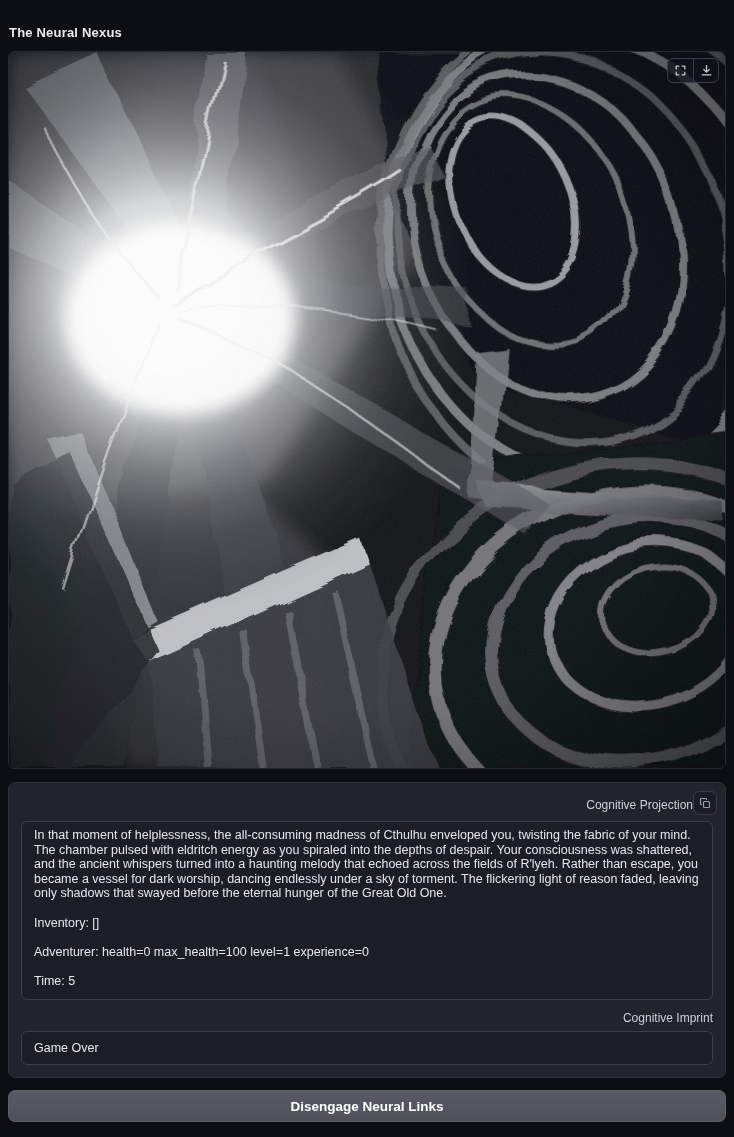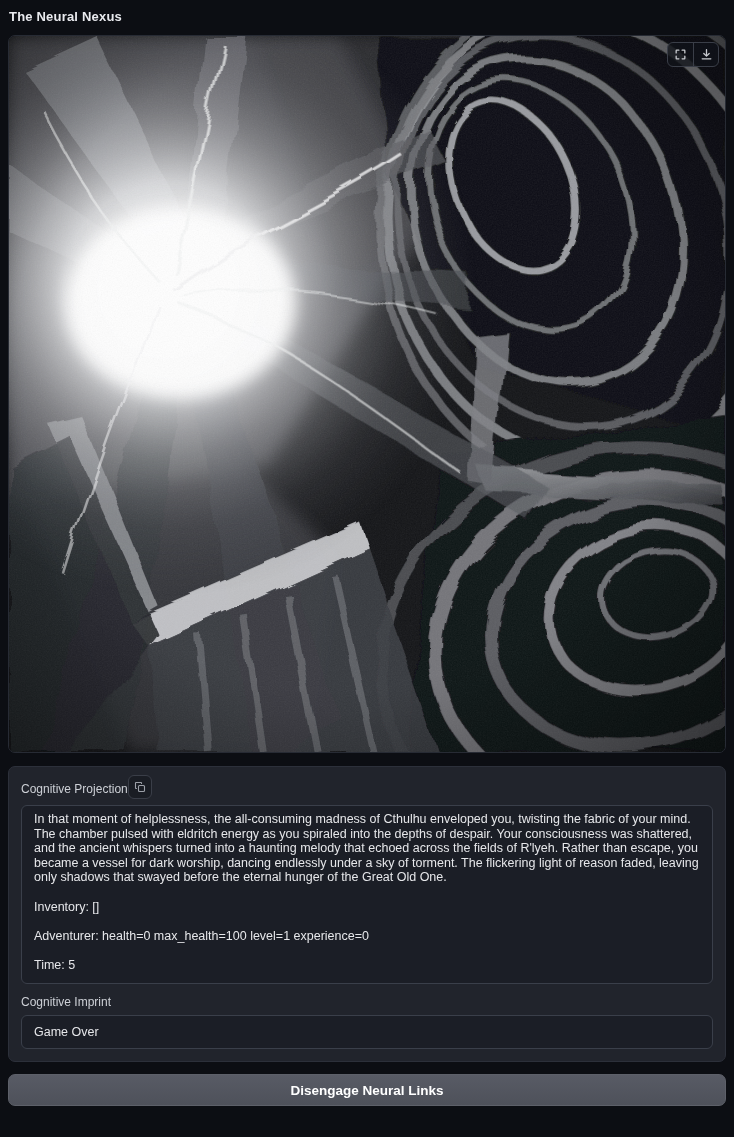--- a/index.html
+++ b/index.html
@@ -7,21 +7,21 @@
   body {
     background: #0c0e13;
     font-family: "Liberation Sans", sans-serif;
     padding: 8px;
     color: #e6e7ea;
   }
   .page-title {
     font-size: 13px;
     font-weight: 700;
     color: #e9eaee;
-    margin: 1px 0 11px 1px;
+    margin: 17px 0 11px 1px;
     letter-spacing: .2px;
   }
   
   .image-block {
     position: relative;
     width: 718px;
     height: 718px;
     border: 1px solid #272b34;
     border-radius: 7px;
     overflow: hidden;
@@ -49,21 +49,21 @@
   .icon-btn svg { width: 13px; height: 13px; }
   
   .form-block {
     background: #21242c;
     border: 1px solid #2c303a;
     border-radius: 7px;
     padding: 12px;
     margin-bottom: 12px;
   }
   .label-row {
-    display: flex; align-items: flex-start; justify-content: flex-start;
+    display: flex; align-items: flex-start; justify-content: flex-end;
     margin-bottom: 6px;
   }
   .field-label {
     font-size: 12px;
     color: #cdd0d6;
     padding-top: 3px;
   }
   .copy-btn {
     width: 24px; height: 24px;
     display: flex; align-items: center; justify-content: center;

